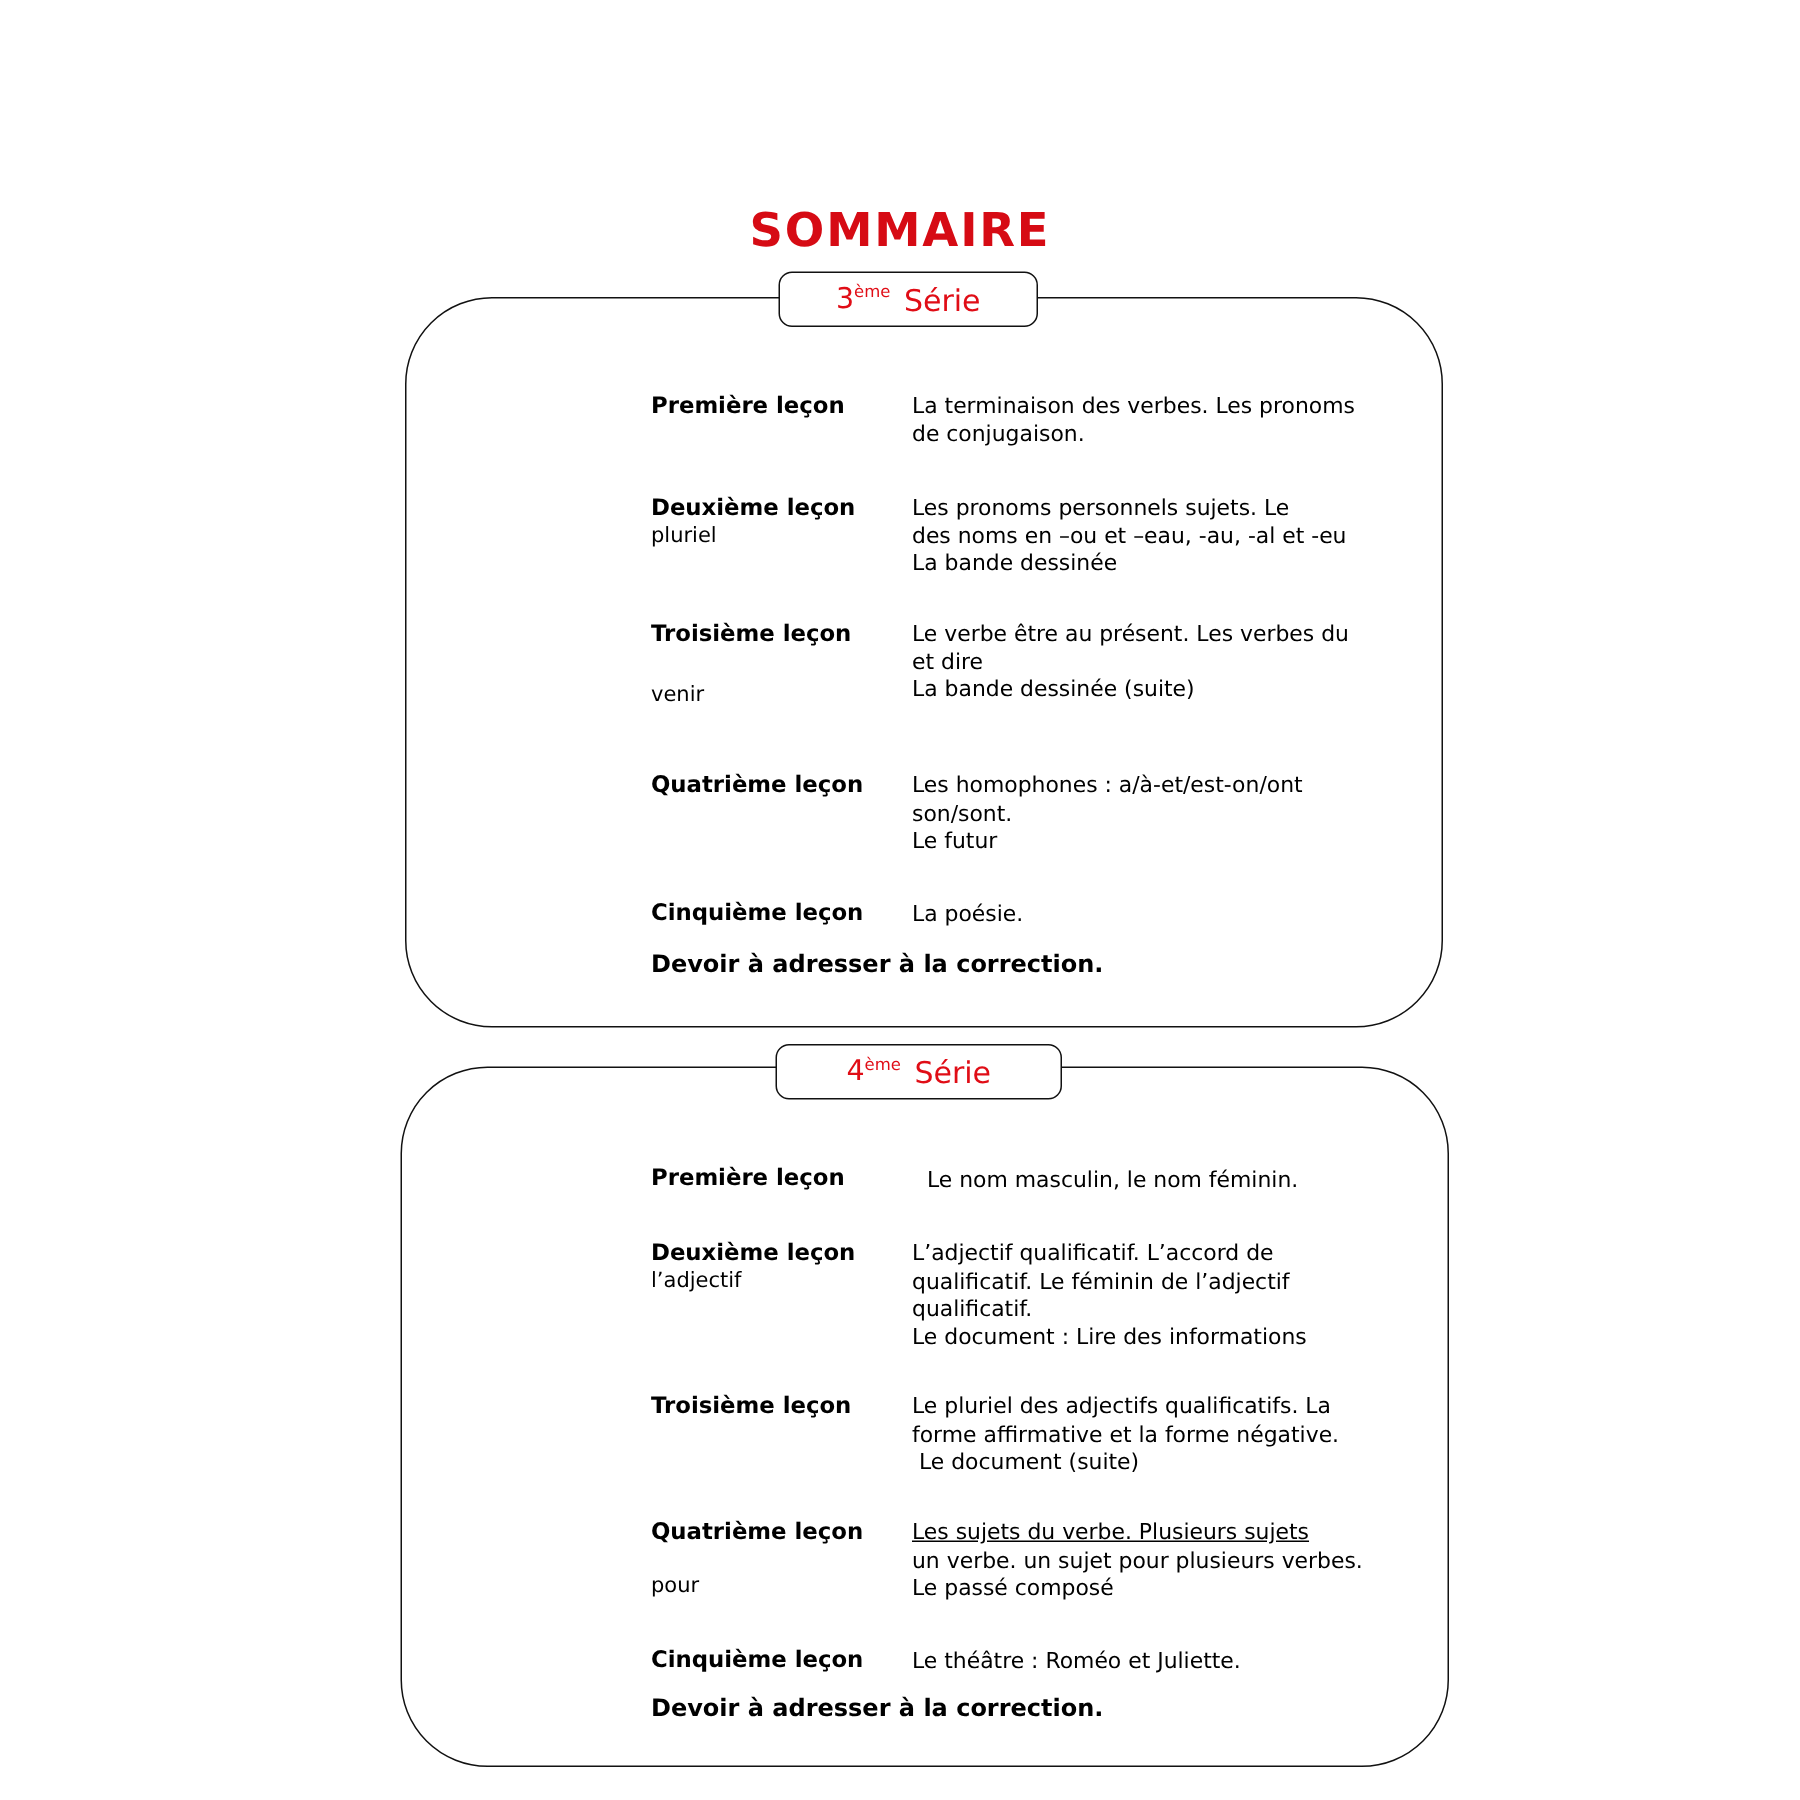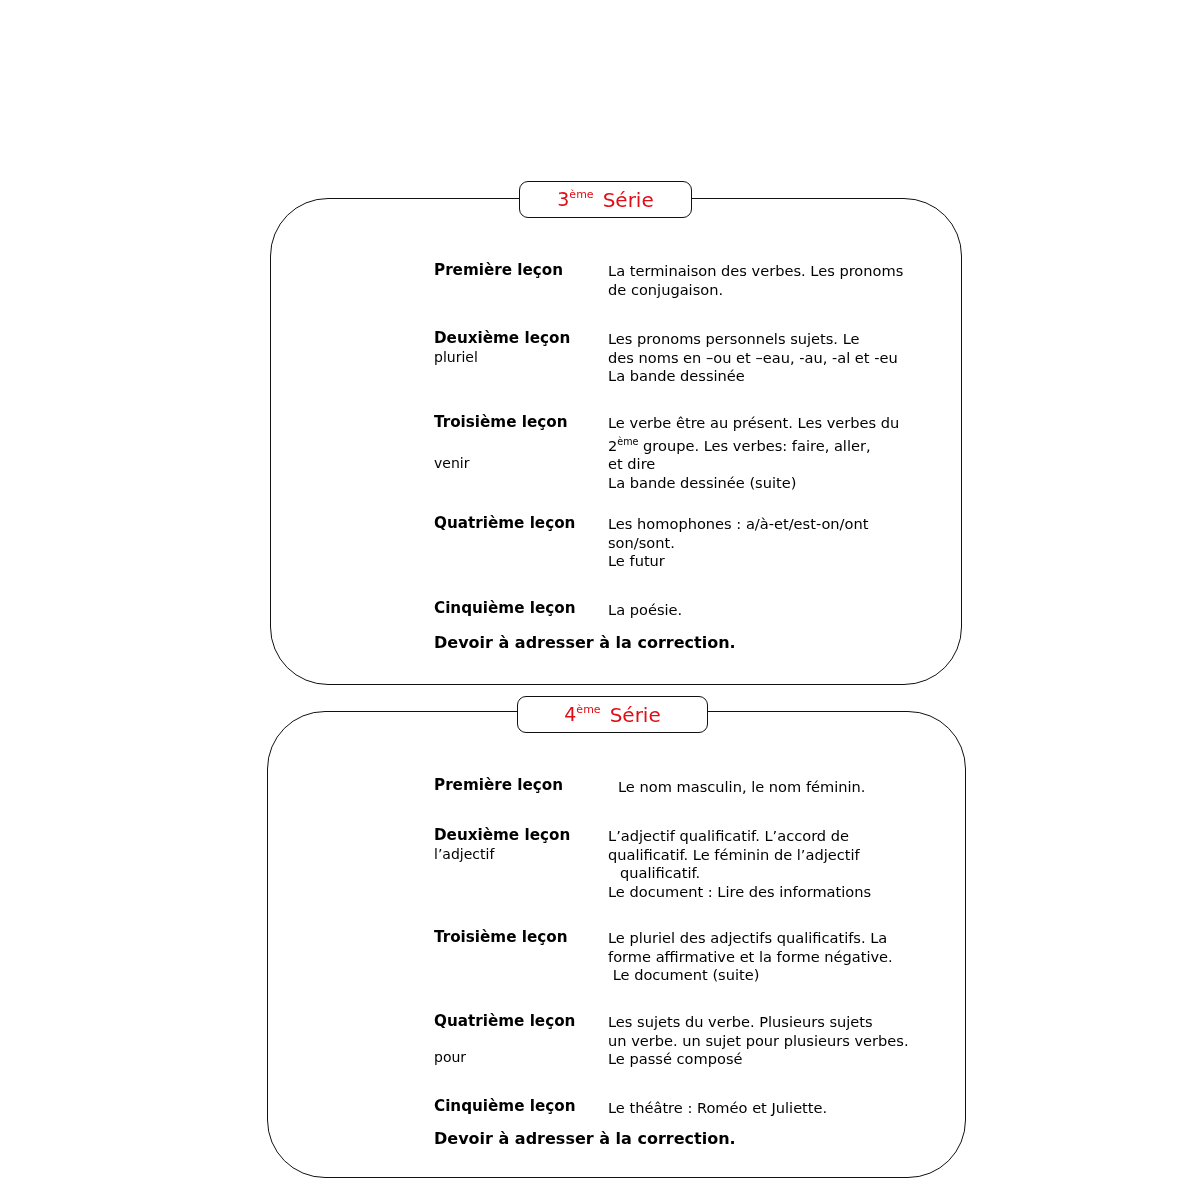--- a/index.html
+++ b/index.html
@@ -153,20 +153,21 @@
     line-height: 18px;
     color: #000000;
     white-space: nowrap;
   }
 </style>
 </head>
 <body style="background: rgb(255, 255, 255);">
 
 <div id="page">
 
+  <div class="doc-title" style="color: rgb(214, 11, 20);">SOMMAIRE</div>
 
   <div class="series-panel" id="panel-1" style="border-color: rgb(17, 17, 17);"></div>
 
   <div class="series-badge" id="badge-1" style="color: rgb(224, 13, 22); border-color: rgb(17, 17, 17);">
     <span class="badge-num">3</span>
       <span class="badge-ord">ème</span>
       <span class="badge-word">Série</span>
   </div>
 
   <div class="lesson-row" style="left:434px; top:261px; width:500px;">
@@ -176,21 +177,21 @@
 
   <div class="lesson-row" style="left:434px; top:329px; width:500px;">
     <div class="lesson-label">Deuxième leçon</div>
     <div class="lesson-cont" style="top:19px;">pluriel</div>
     <div class="lesson-desc" style="left:174px; top:1px;"><span style="display:block;white-space:pre;">Les pronoms personnels sujets. Le</span><span style="display:block;white-space:pre;">des noms en –ou et –eau, -au, -al et -eu</span><span style="display:block;white-space:pre;">La bande dessinée</span></div>
   </div>
 
   <div class="lesson-row" style="left:434px; top:413px; width:500px;">
     <div class="lesson-label">Troisième leçon</div>
     <div class="lesson-cont" style="top:41px;">venir</div>
-    <div class="lesson-desc" style="left:174px; top:1px;"><span style="display:block;white-space:pre;">Le verbe être au présent. Les verbes du</span><span style="display:block;white-space:pre;">2<sup>ème</sup> groupe. Les verbes: faire, aller,</span><span style="display:block;white-space:pre;">et dire</span><span style="display:block;white-space:pre;">La bande dessinée (suite)</span></div>
+    <div class="lesson-desc" style="left:174px; top:1px;"><span style="display:block;white-space:pre;">Le verbe être au présent. Les verbes du</span><span style="display:block;white-space:pre;">et dire</span><span style="display:block;white-space:pre;">La bande dessinée (suite)</span></div>
   </div>
 
   <div class="lesson-row" style="left:434px; top:514px; width:500px;">
     <div class="lesson-label">Quatrième leçon</div>
     <div class="lesson-desc" style="left:174px; top:1px;"><span style="display:block;white-space:pre;">Les homophones : a/à-et/est-on/ont</span><span style="display:block;white-space:pre;">son/sont.</span><span style="display:block;white-space:pre;">Le futur</span></div>
   </div>
 
   <div class="lesson-row" style="left:434px; top:599px; width:500px;">
     <div class="lesson-label">Cinquième leçon</div>
     <div class="lesson-desc" style="left:174px; top:2px;"><span style="display:block;white-space:pre;">La poésie.</span></div>
@@ -207,32 +208,32 @@
   </div>
 
   <div class="lesson-row" style="left:434px; top:776px; width:520px;">
     <div class="lesson-label">Première leçon</div>
     <div class="lesson-desc" style="left:184px; top:2px;"><span style="display:block;white-space:pre;">Le nom masculin, le nom féminin.</span></div>
   </div>
 
   <div class="lesson-row" style="left:434px; top:826px; width:520px;">
     <div class="lesson-label">Deuxième leçon</div>
     <div class="lesson-cont" style="top:19px;">l’adjectif</div>
-    <div class="lesson-desc" style="left:174px; top:1px;"><span style="display:block;white-space:pre;">L’adjectif qualificatif. L’accord de</span><span style="display:block;white-space:pre;">qualificatif. Le féminin de l’adjectif</span><span style="display:block;white-space:pre;margin-left:12px;">qualificatif.</span><span style="display:block;white-space:pre;">Le document : Lire des informations</span></div>
+    <div class="lesson-desc" style="left:174px; top:1px;"><span style="display:block;white-space:pre;">L’adjectif qualificatif. L’accord de</span><span style="display:block;white-space:pre;">qualificatif. Le féminin de l’adjectif</span><span style="display:block;white-space:pre;">qualificatif.</span><span style="display:block;white-space:pre;">Le document : Lire des informations</span></div>
   </div>
 
   <div class="lesson-row" style="left:434px; top:928px; width:520px;">
     <div class="lesson-label">Troisième leçon</div>
     <div class="lesson-desc" style="left:174px; top:1px;"><span style="display:block;white-space:pre;">Le pluriel des adjectifs qualificatifs. La</span><span style="display:block;white-space:pre;">forme affirmative et la forme négative.</span><span style="display:block;white-space:pre;"> Le document (suite)</span></div>
   </div>
 
   <div class="lesson-row" style="left:434px; top:1012px; width:520px;">
     <div class="lesson-label">Quatrième leçon</div>
     <div class="lesson-cont" style="top:36px;">pour</div>
-    <div class="lesson-desc" style="left:174px; top:1px;"><span style="display:block;white-space:pre;">Les sujets du verbe. Plusieurs sujets</span><span style="display:block;white-space:pre;">un verbe. un sujet pour plusieurs verbes.</span><span style="display:block;white-space:pre;">Le passé composé</span></div>
+    <div class="lesson-desc" style="left:174px; top:1px;"><span style="display:block;white-space:pre;text-decoration:underline;">Les sujets du verbe. Plusieurs sujets</span><span style="display:block;white-space:pre;">un verbe. un sujet pour plusieurs verbes.</span><span style="display:block;white-space:pre;">Le passé composé</span></div>
   </div>
 
   <div class="lesson-row" style="left:434px; top:1097px; width:520px;">
     <div class="lesson-label">Cinquième leçon</div>
     <div class="lesson-desc" style="left:174px; top:2px;"><span style="display:block;white-space:pre;">Le théâtre : Roméo et Juliette.</span></div>
   </div>
 
   <div class="closing-note" style="left:434px; top:1130px;">Devoir à adresser à la correction.</div>
 
 </div>

